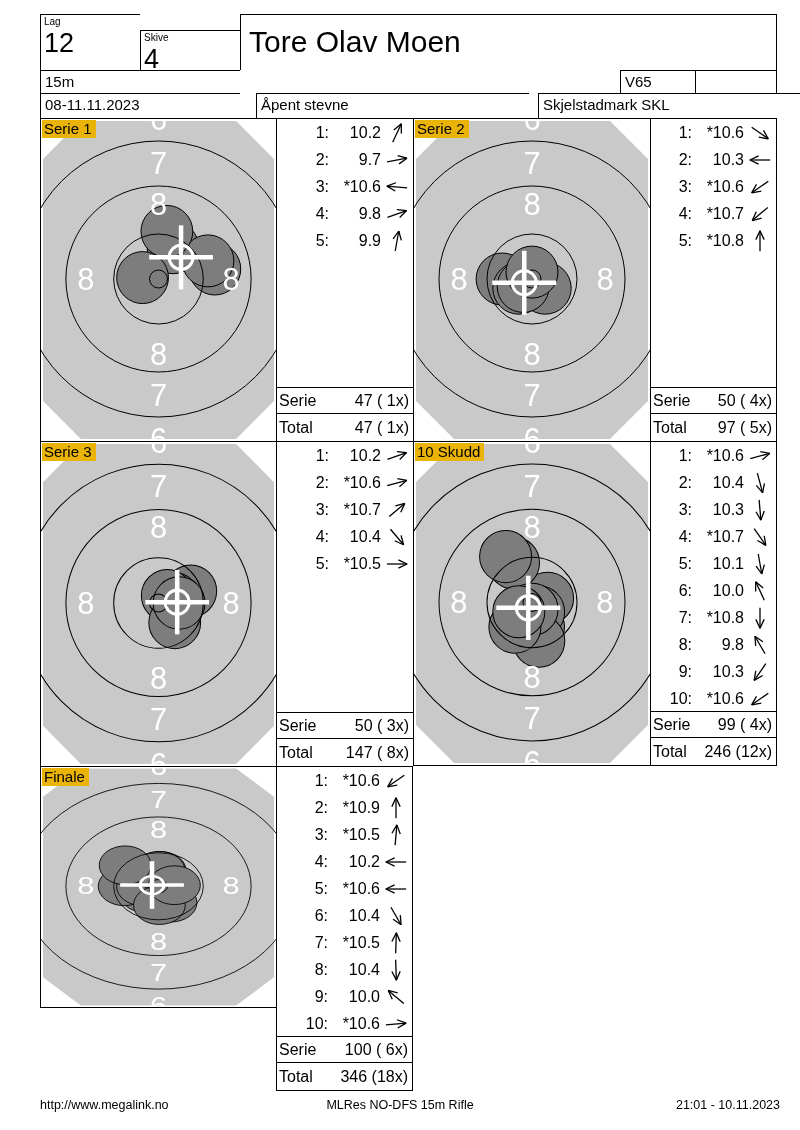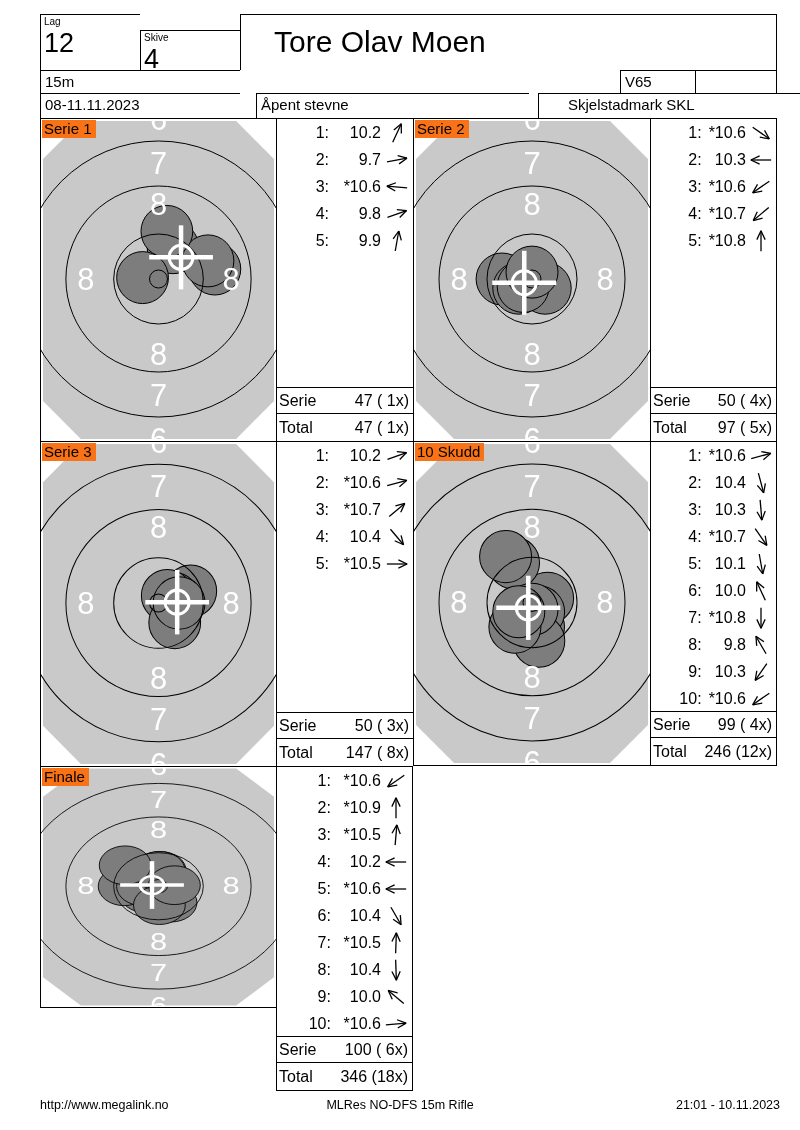--- a/index.html
+++ b/index.html
@@ -1,28 +1,28 @@
 <!DOCTYPE html>
 <html><head>
 <meta charset="utf-8">
 <style>
   html,body { margin:0; padding:0; background:#fff; }
   .page { position:relative; width:800px; height:1130px; background:#fff;
           font-family:"Liberation Sans", sans-serif; color:#000; overflow:hidden; }
   .tbl  { position:absolute; left:40px; top:14px; width:737px; height:1077px; }
   .cell { position:absolute; box-sizing:border-box; border-left:1px solid #000; border-top:1px solid #000; background:#fff; }
-  .bR { border-right:1px solid #000;padding-left:25px; }
+  .bR { border-right:1px solid #000; }
   .bB { border-bottom:1px solid #000; }
   .tiny-label { font-size:10px; line-height:12px; padding:1px 0 0 3px; }
   .big-val { font-size:27px; line-height:30px; padding-left:3px; }
   .hdr-txt { font-size:15px; line-height:22px; padding-left:4px; white-space:nowrap; overflow:hidden; }
   .name-txt { font-size:30px; line-height:54px; padding-left:8px; white-space:nowrap; }
   .target-cell { overflow:hidden; }
   .target-cell svg { display:block; }
-  .panel-title { position:absolute; left:1px; top:1px; background:#f97316; font-size:15px; padding:0 4px 1px 2px; z-index:5; }
+  .panel-title { position:absolute; left:1px; top:1px; background:#eab308; font-size:15px; padding:0 4px 1px 2px; z-index:5; }
   .shots-cell { font-size:16px; }
   .shot-row { height:27px; display:flex; align-items:center; justify-content:flex-end; padding-right:3px; }
   .shot-num { width:30px; text-align:right; }
   .shot-val { width:52px; text-align:right; }
   .shot-arrow { width:26px; height:26px; margin-left:3px; display:flex; align-items:center; justify-content:center; }
   .shot-arrow svg { width:24px; height:24px; }
   .sum-row { position:absolute; left:0; right:0; border-top:1px solid #000; display:flex;
              align-items:center; justify-content:space-between; padding:0 4px 0 2px; font-size:16px;text-align:center; }
   .sum-serie { bottom:27px; height:26px; }
   .sum-total { bottom:0; height:27px; }

